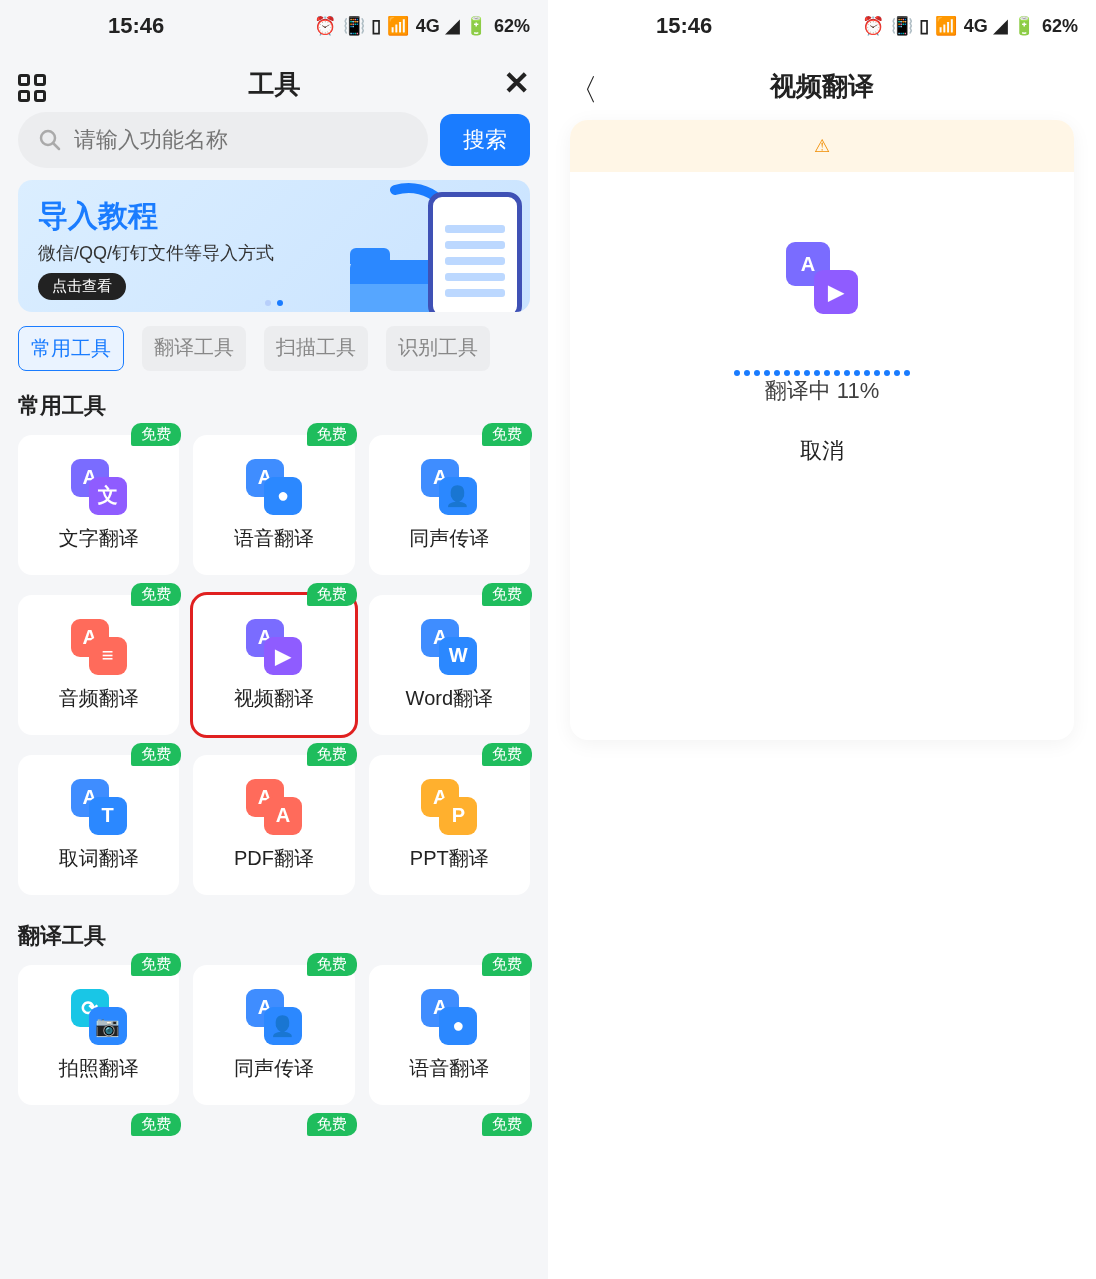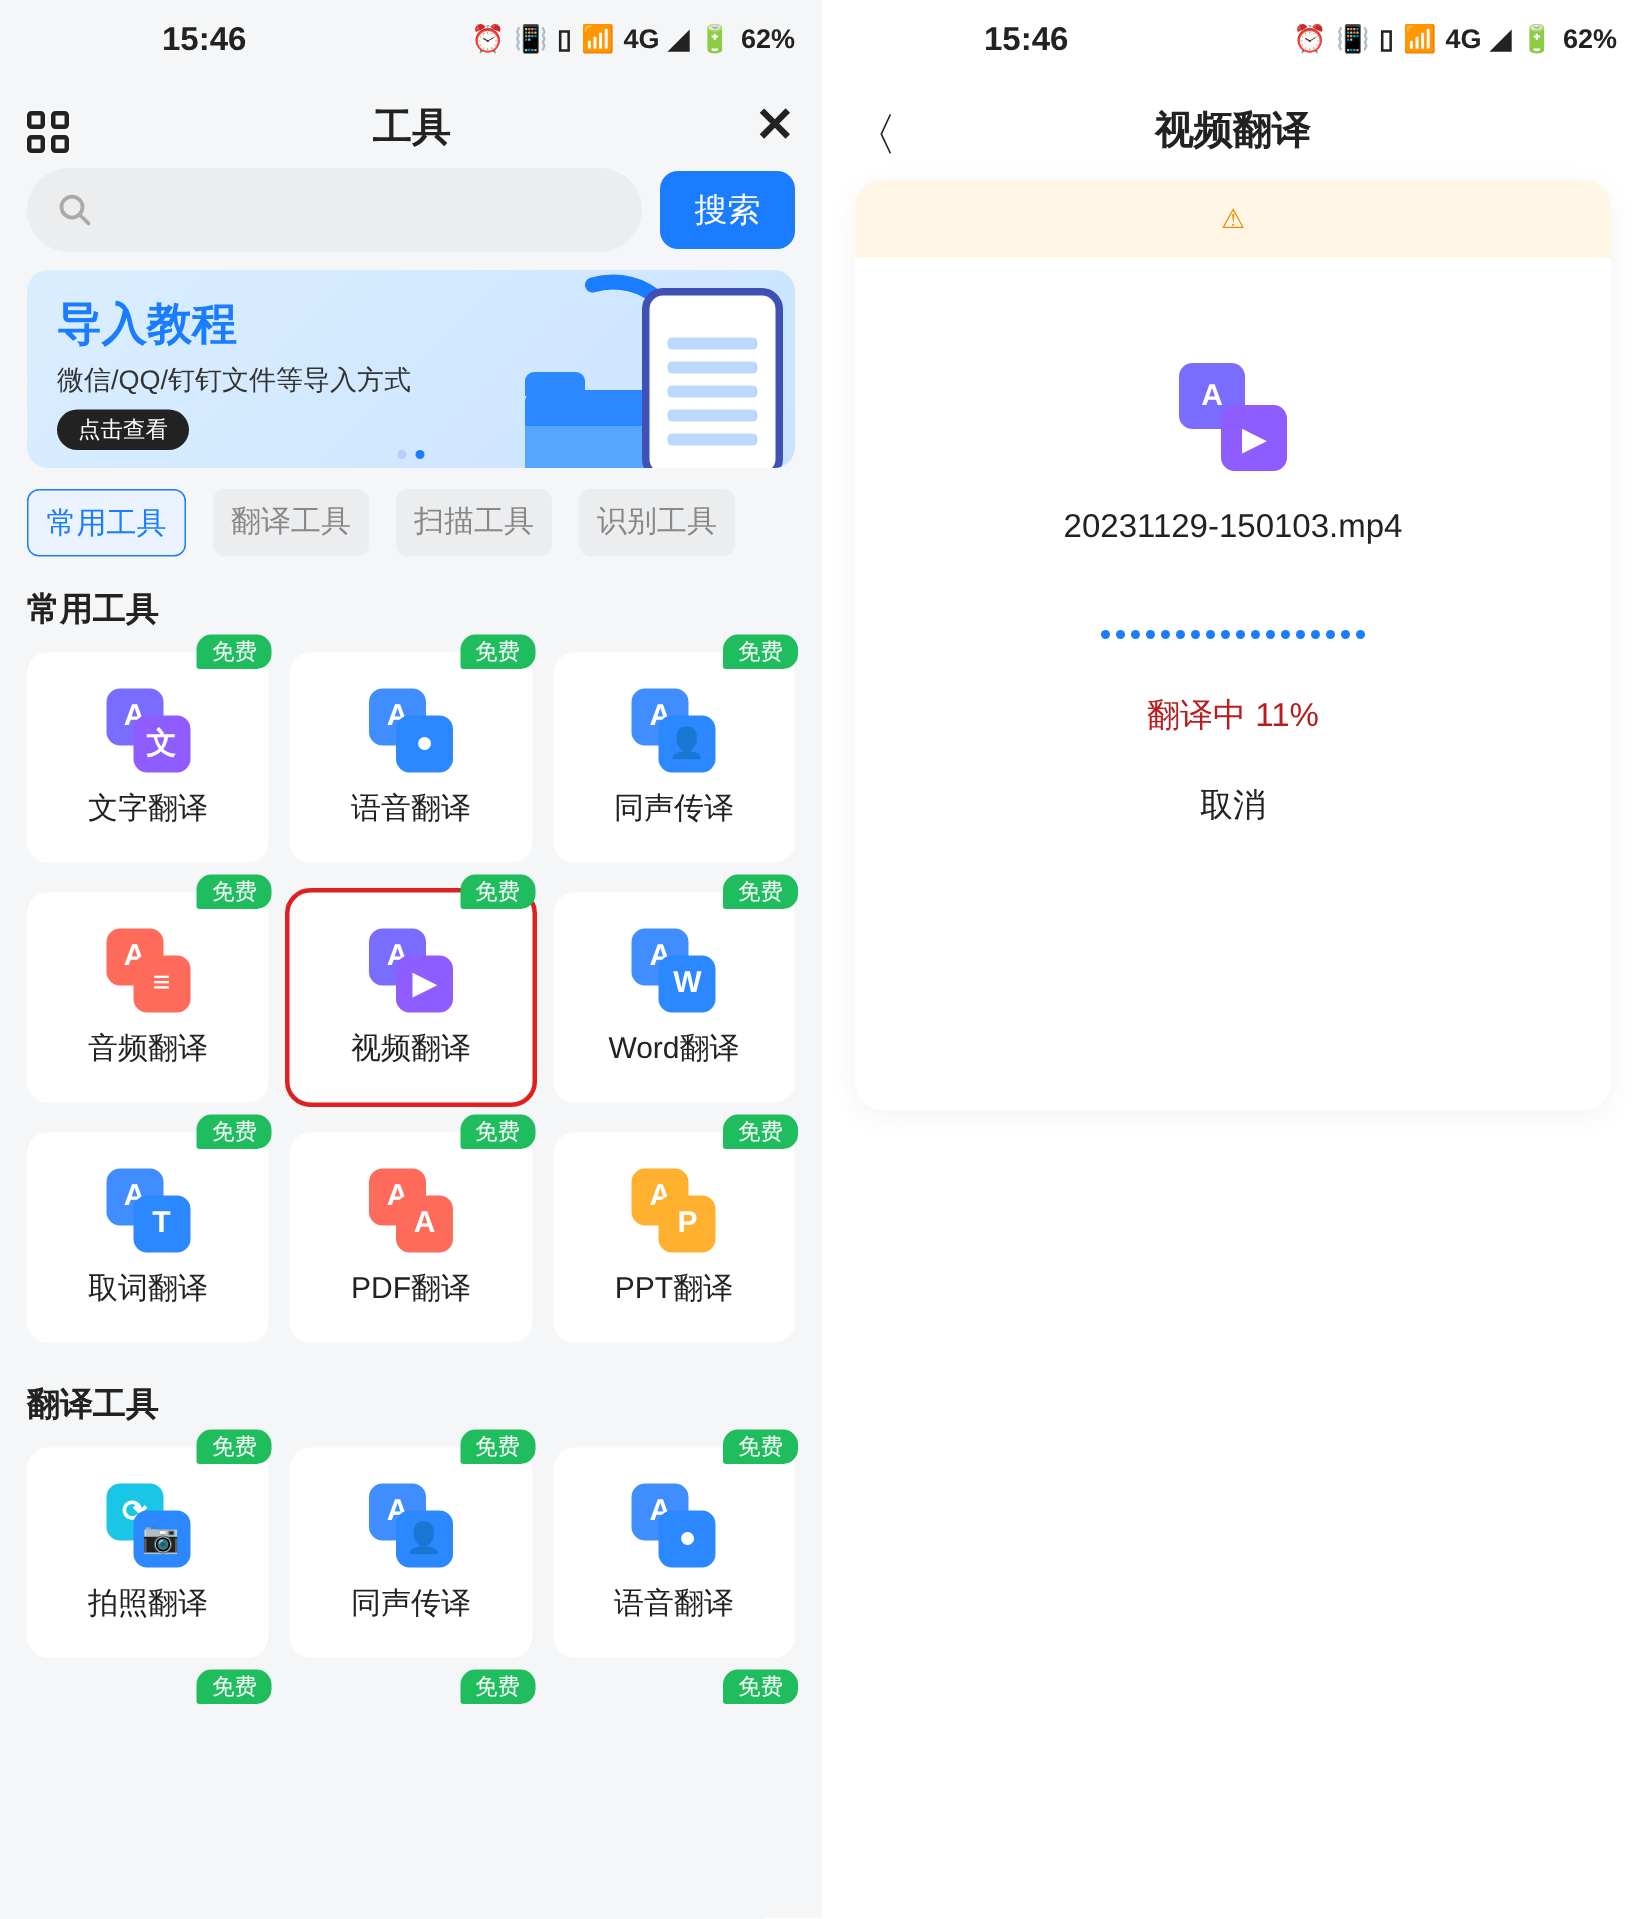--- a/index.html
+++ b/index.html
@@ -174,21 +174,21 @@
     width:100%; height:52px;
     background:#fff6e6; border-radius:18px 18px 0 0;
     display:flex; align-items:center; justify-content:center; gap:8px;
     color:#f08c00; font-size:18px;
   }
   .notice-icon{font-size:18px;}
   .file-icon { margin-top:70px; width:72px; height:72px; position:relative;}
   .filename { margin-top:24px; font-size:22px; color:#222; }
   .progress-dots { margin-top:56px; display:flex; gap:4px;}
   .progress-dots span{width:6px;height:6px;border-radius:50%;background:#1a7cff;}
-  .progress-text { margin-top:36px; font-size:22px; color:#b91c1c;}
+  .progress-text { font-size:22px; color:#404040;}
   .primary-btn {
     margin-top:56px; width:360px; height:64px; border:none;
     background:#1a7cff; color:#fff; font-size:24px; border-radius:14px;
   }
   .cancel-text { margin-top:30px; font-size:22px; color:#222;}
 </style>
 </head>
 <body>
 
 <div class="container">
@@ -218,20 +218,21 @@
       <div class="left-title">工具</div>
       <div class="close-x">✕</div>
     </div>
 
     <div class="search-row">
       <div class="search-box">
         <svg viewBox="0 0 24 24">
             <circle cx="10" cy="10" r="7" fill="none" stroke="#aaa" stroke-width="2.5"></circle>
             <line x1="15" y1="15" x2="21" y2="21" stroke="#aaa" stroke-width="2.5" stroke-linecap="round"></line>
           </svg>
+        <input class="search-input" placeholder="请输入功能名称" style="">
       </div>
       <button class="search-btn">搜索</button>
     </div>
 
     <div class="banner">
       <div class="banner-title">导入教程</div>
       <div class="banner-sub">微信/QQ/钉钉文件等导入方式</div>
       <button class="banner-btn">点击查看</button>
       <div class="banner-art">
         <div class="folder"></div>
@@ -398,21 +399,20 @@
     </div>
 
     <div class="card">
       <div class="notice">
         <span class="notice-icon">⚠</span>
       </div>
       <div class="file-icon">
         <div class="icon-back c-purple" style="width:44px;height:44px;">A</div>
         <div class="icon-front c-purple2" style="width:44px;height:44px;">▶</div>
       </div>
-      <div class="filename">20231129-150103.mp4</div>
       <div class="progress-dots">
         <span></span>
           <span></span>
           <span></span>
           <span></span>
           <span></span>
           <span></span>
           <span></span>
           <span></span>
           <span></span>

